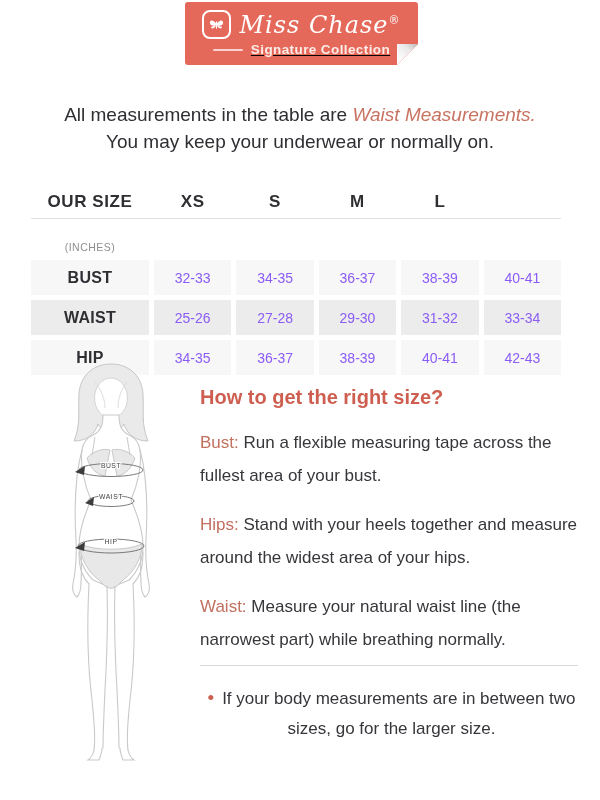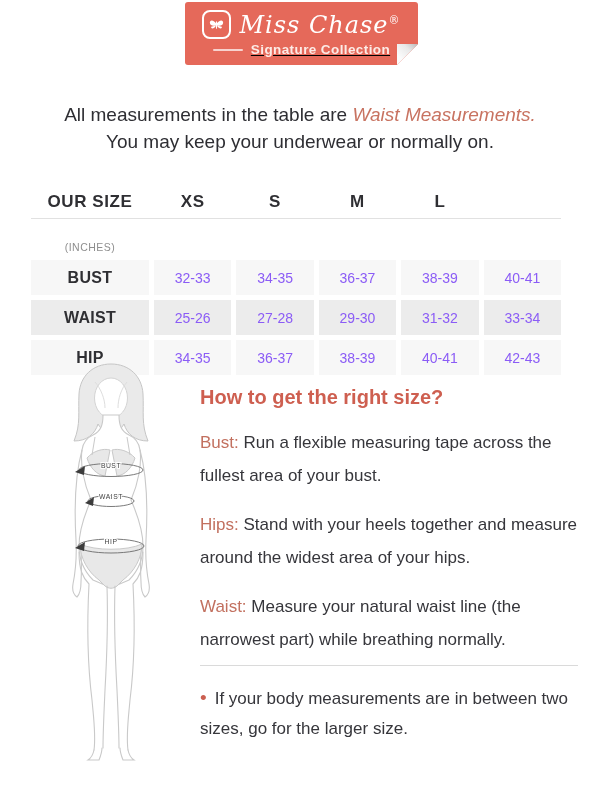--- a/index.html
+++ b/index.html
@@ -61,21 +61,21 @@
 
   
   .figure { position:absolute; left:34px; top:360px; width:154px; height:404px; }
 
   
   .guide { position:absolute; left:200px; top:384px; width:383px; }
   .guide h2 { font-size:20px; font-weight:bold; color:#ce5f50; line-height:26px; margin-bottom:16px; }
   .guide p.item { font-size:17px; line-height:33px; color:#36363b;margin-top:16px; }
   .guide .g-label { color:#c2705f; }
   .divider { border-top:1px solid #dadada; margin-top:9px; width:378px; }
-  .note { margin-top:17px; font-size:17px; line-height:30px; color:#36363b; }
+  .note { margin-top:17px; font-size:17px; line-height:30px; color:#36363b;text-align:center; }
   .note .bullet { color:#cb5f50; font-size:19px; margin-right:8px; }
 </style>
 </head>
 <body>
 
 <div class="badge">
   <div class="logo-row">
     <span class="butterfly-frame">
       <svg width="17" height="15" viewBox="0 0 18 15">
         <path d="M9 7 C6.5 2.5 1.5 2 2 6 C2.3 9 6 9.6 9 8.2 C12 9.6 15.7 9 16 6 C16.5 2 11.5 2.5 9 7 Z" fill="#ffffff"></path>

